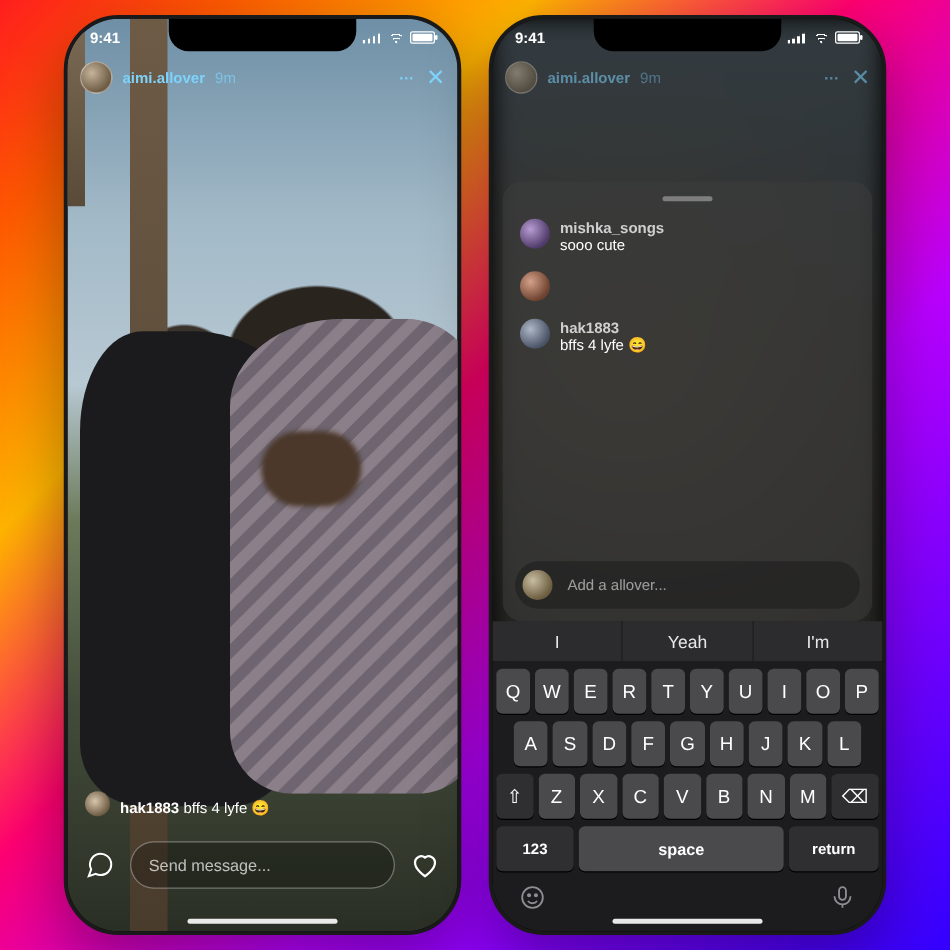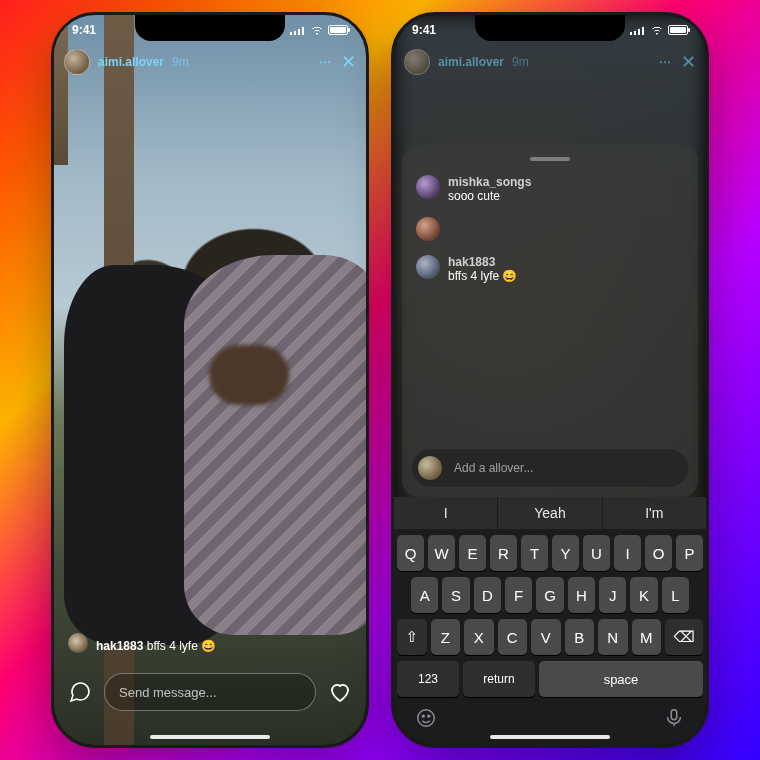--- a/index.html
+++ b/index.html
@@ -125,21 +125,21 @@
   .krow { display:flex; gap:4px; justify-content:center; }
   .key {
     background:#4a4a4d; border-radius:5px; height:36px; min-width:26px; flex:1;
     display:flex; align-items:center; justify-content:center;
     font-size:15px; box-shadow:0 1px 0 #000; color:#fff;
   }
   .krow.r2 { padding:0 14px; }
   .krow.r3 .key { flex:1; }
   .key.fn { background:#2f2f31; flex:0 0 38px; }
   .key.fn.wide { flex:0 0 38px; }
-  .krow.r4 { gap:4px; }
+  .krow.r4 { gap:4px;font-weight:bold; }
   .key.k123 { background:#2f2f31; flex:0 0 62px; font-size:12px; }
   .key.space { flex:1; font-size:13px; background:#4a4a4d; }
   .key.return { background:#2f2f31; flex:0 0 72px; font-size:12px; }
   .kfoot { display:flex; justify-content:space-between; padding:4px 18px 8px; color:#8e8e92; }
   .kfoot svg { width:22px; height:22px; }
 
   .story-head.dim { opacity:.55; }
 </style>
 </head>
 <body>
@@ -286,22 +286,22 @@
       <div class="key">X</div>
       <div class="key">C</div>
       <div class="key">V</div>
       <div class="key">B</div>
       <div class="key">N</div>
       <div class="key">M</div>
       <div class="key fn wide">⌫</div>
     </div>
     <div class="krow r4">
       <div class="key k123">123</div>
+      <div class="key space">space</div>
       <div class="key return">return</div>
-      <div class="key space">space</div>
     </div>
     <div class="kfoot">
       <svg viewBox="0 0 24 24" fill="none" stroke="currentColor" stroke-width="1.6">
         <circle cx="12" cy="12" r="9"></circle>
           <circle cx="9" cy="10" r="1" fill="currentColor"></circle>
           <circle cx="15" cy="10" r="1" fill="currentColor"></circle>
         <path d="M8 15c1 1.3 2.5 2 4 2s3-.7 4-2"></path>
       </svg>
       <svg viewBox="0 0 24 24" fill="none" stroke="currentColor" stroke-width="1.6">
         <rect x="9" y="3" width="6" height="11" rx="3"></rect>

